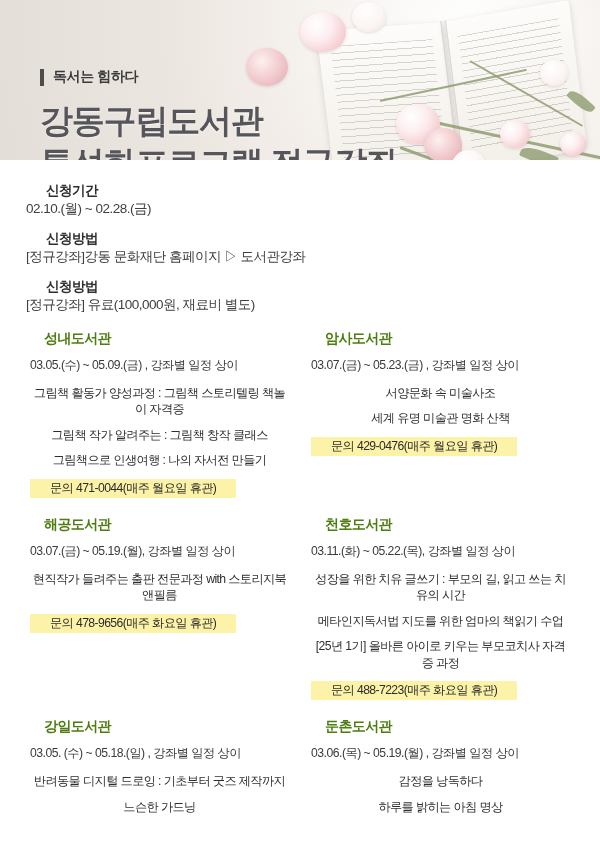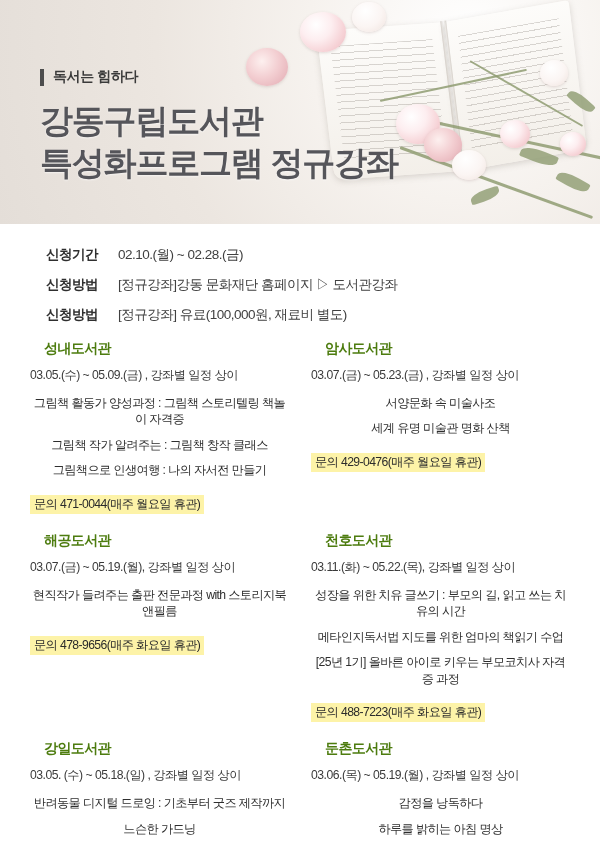--- a/index.html
+++ b/index.html
@@ -19,21 +19,21 @@
     width: 600px;
     height: 849px;
     position: relative;
     background: #ffffff;
   }
 
   
   .hero {
     position: relative;
     width: 600px;
-    height: 224px;
+    height: 160px;
     overflow: hidden;
     background: #eab308;
   }
   .hero-bg {
     position: absolute;
     inset: 0;
     background:
       radial-gradient(circle at 78% 18%, #ffffff 0%, #f6f2ee 32%, #ece6e0 62%, #e4ded8 100%);
   }
   
@@ -150,20 +150,21 @@
   .info {
     margin: 22px 0 0 0;
     padding: 0 26px 0 26px;
   }
   .info-row {
     display: flex;
     align-items: flex-start;
     margin-bottom: 12px;
     font-size: 13.5px;
     letter-spacing: -0.5px;
+    flex-direction: column;
   }
   .info-label {
     width: 92px;
     text-align: center;
     font-weight: bold;
     color: #2f2f2f;
     flex: none;
   }
   .info-value {
     color: #404040;
@@ -202,22 +203,22 @@
     line-height: 1.35;
     margin-bottom: 9px;
     text-align: center;
   }
   .lib-contact {
     display: inline-block;
     font-size: 12.2px;
     letter-spacing: -0.6px;
     color: #2b2b2b;
     background: #fdf3a8;
-    padding: 1px 4px;
-    margin-top: 7px;
+    padding: 1px 20px;
+    margin-top: 1px;
   }
 </style>
 </head>
 <body>
 
 <div class="page">
 
   <div class="hero">
     <div class="hero-bg"></div>
 

